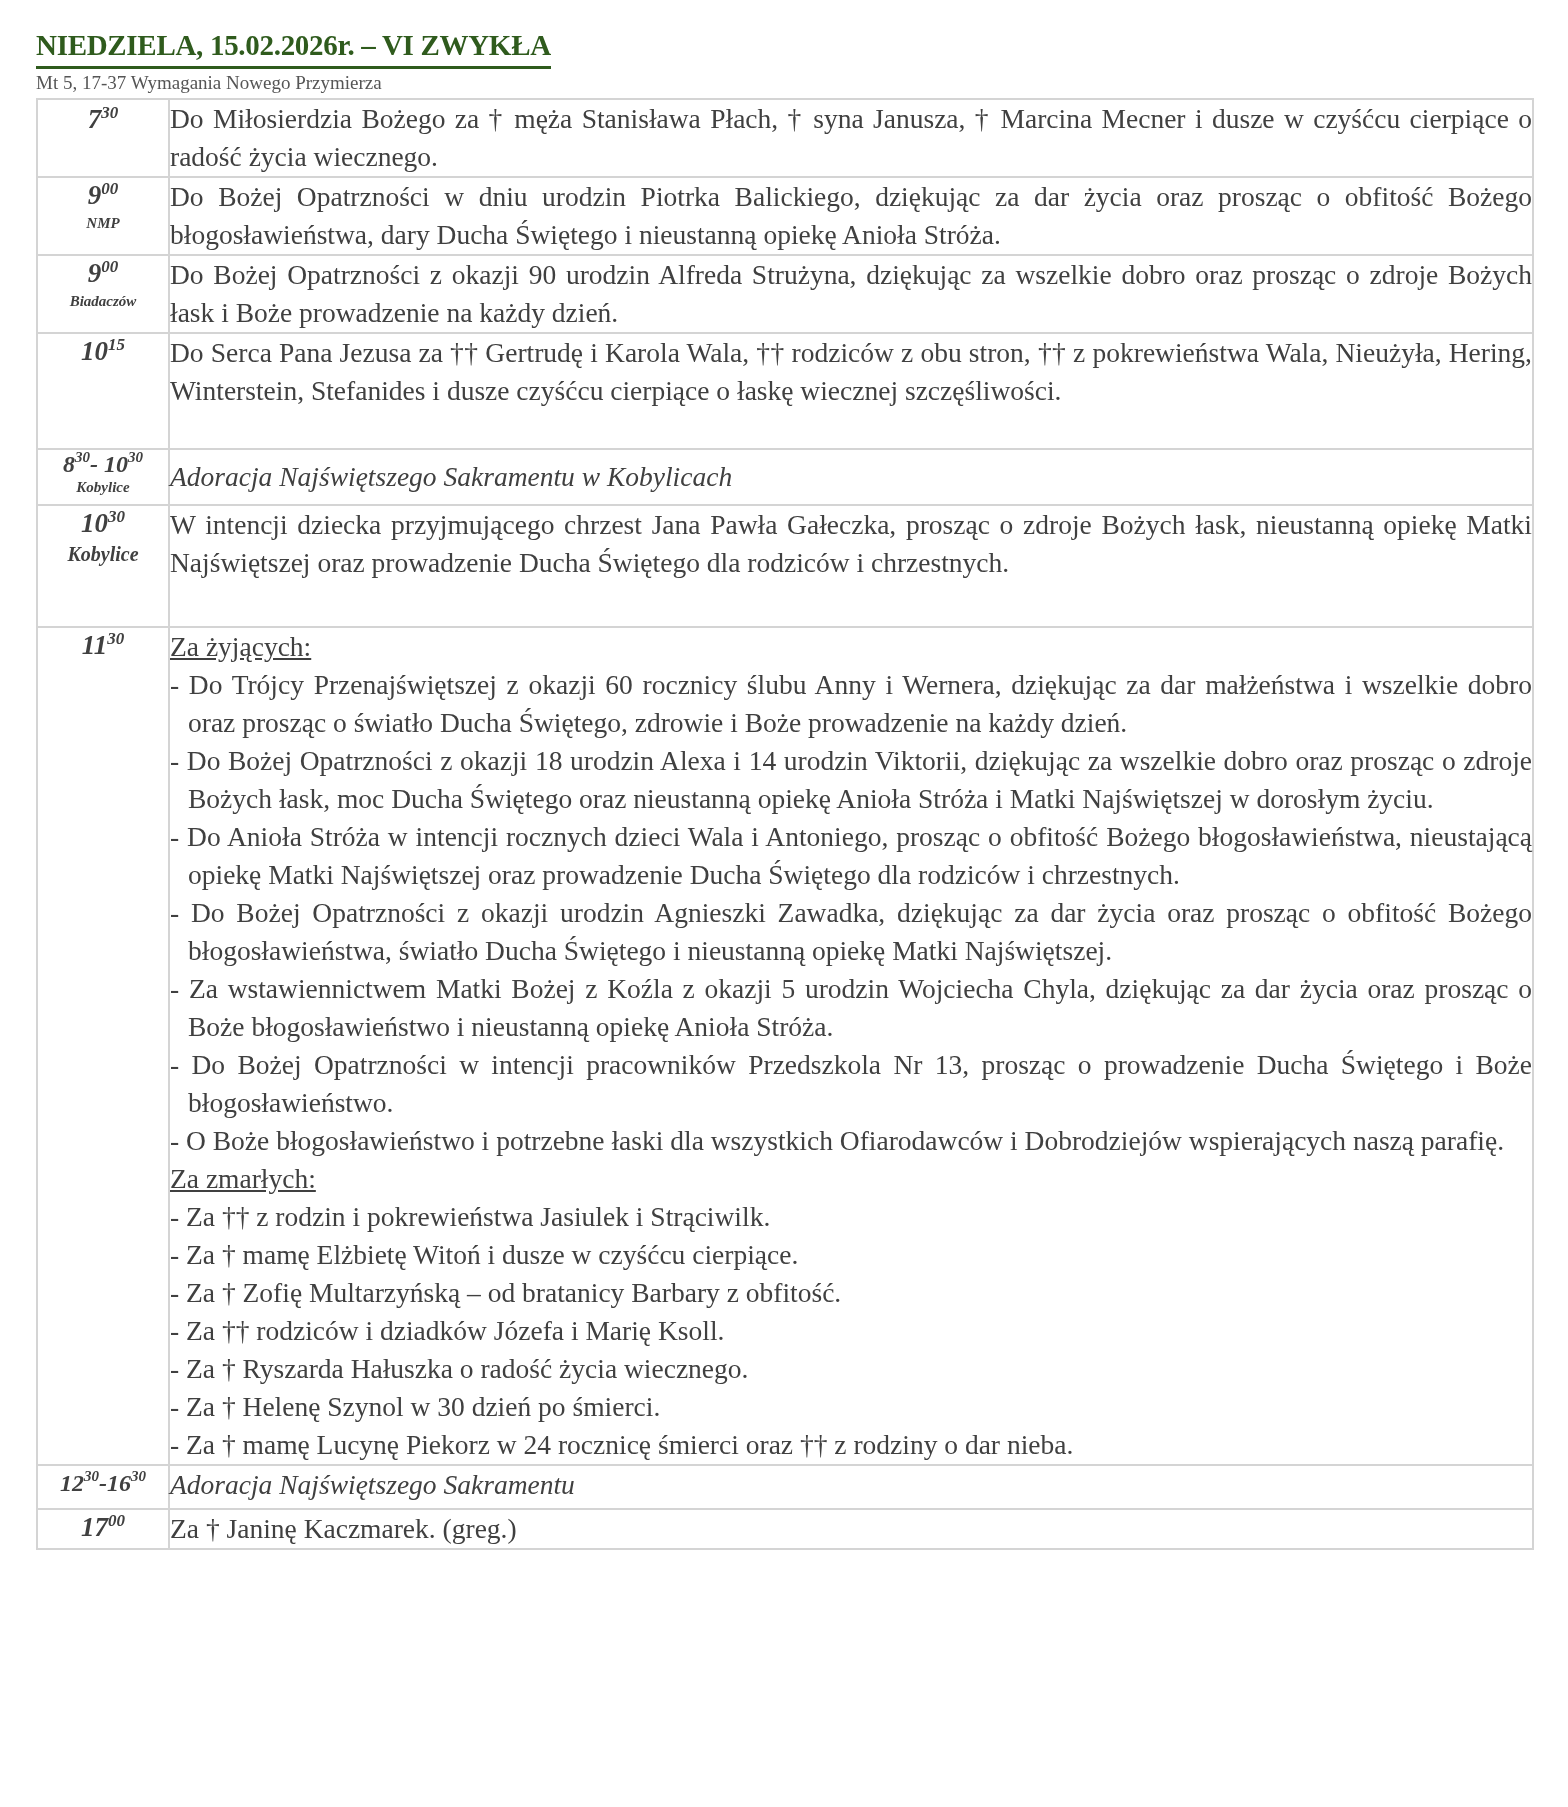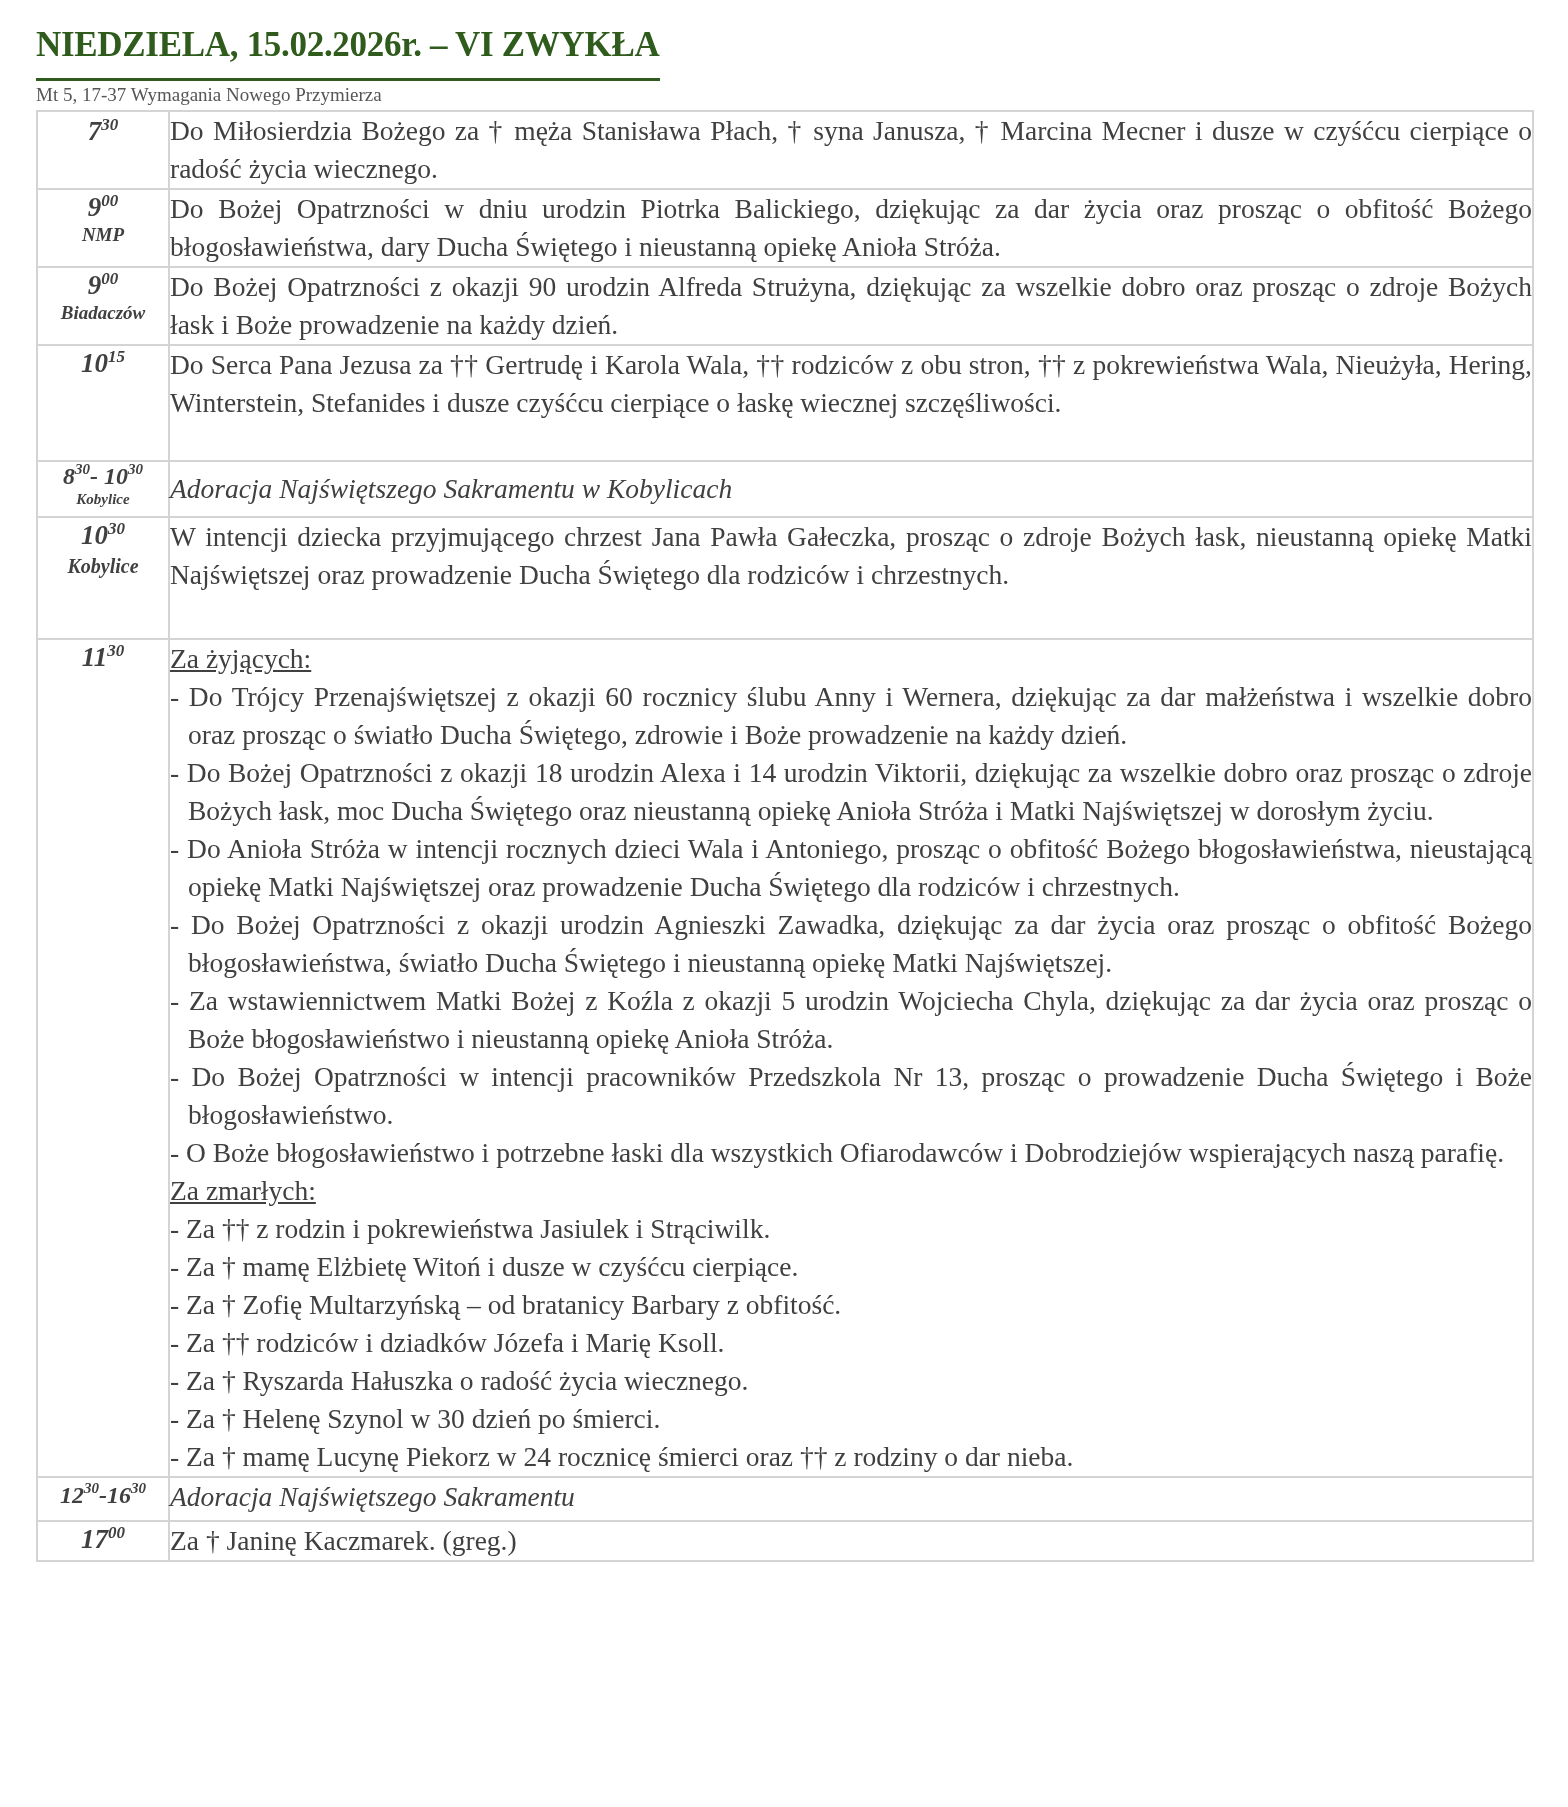--- a/index.html
+++ b/index.html
@@ -7,26 +7,26 @@
     width: 1568px;
     height: 1807px;
     font-family: "Liberation Serif", "DejaVu Serif", serif;
     color: #404040;
     position: relative;
   }
   .page { position: absolute; left: 36px; top: 24px; width: 1498px; }
   .title {
     font-family: "Liberation Serif", serif;
     font-weight: bold;
-    font-size: 35px;
+    font-size: 29px;
     color: #2f5b1d;
     line-height: 42px;
     display: inline-block;
     border-bottom: 3px solid #2f5b1d;
-    padding-bottom: 12px;
+    padding-bottom: 0;
     letter-spacing: -0.3px;
   }
   .reading {
     font-size: 19px;
     color: #555;
     line-height: 24px;
     margin-top: 2px;
     margin-bottom: 3px;
   }
   table.sched {
@@ -44,21 +44,21 @@
   td.time {
     width: 130px;
     text-align: center;
     font-weight: bold;
     color: #404040;
     vertical-align: middle;
     font-style: italic;
   }
   td.time .t { font-size: 27px; line-height: 34px; display:block; }
   td.time .t sup { font-size: 17px; vertical-align: 10px; line-height: 0; }
-  td.time .loc { font-size: 19px; line-height: 22px; display:block; }
+  td.time .loc { font-size: 15px; line-height: 22px; display:block; }
   td.time.big-loc .loc { font-size: 20px; line-height: 28px; }
   td.text {
     padding: 0 16px 0 15px;
     text-align: justify;
   }
   td.text.italic { font-style: italic; }
   .sec-head { text-decoration: underline; display:block; }
   .item { display:block; padding-left: 18px; text-indent: -18px; }
   .line { display:block; }
 </style>

